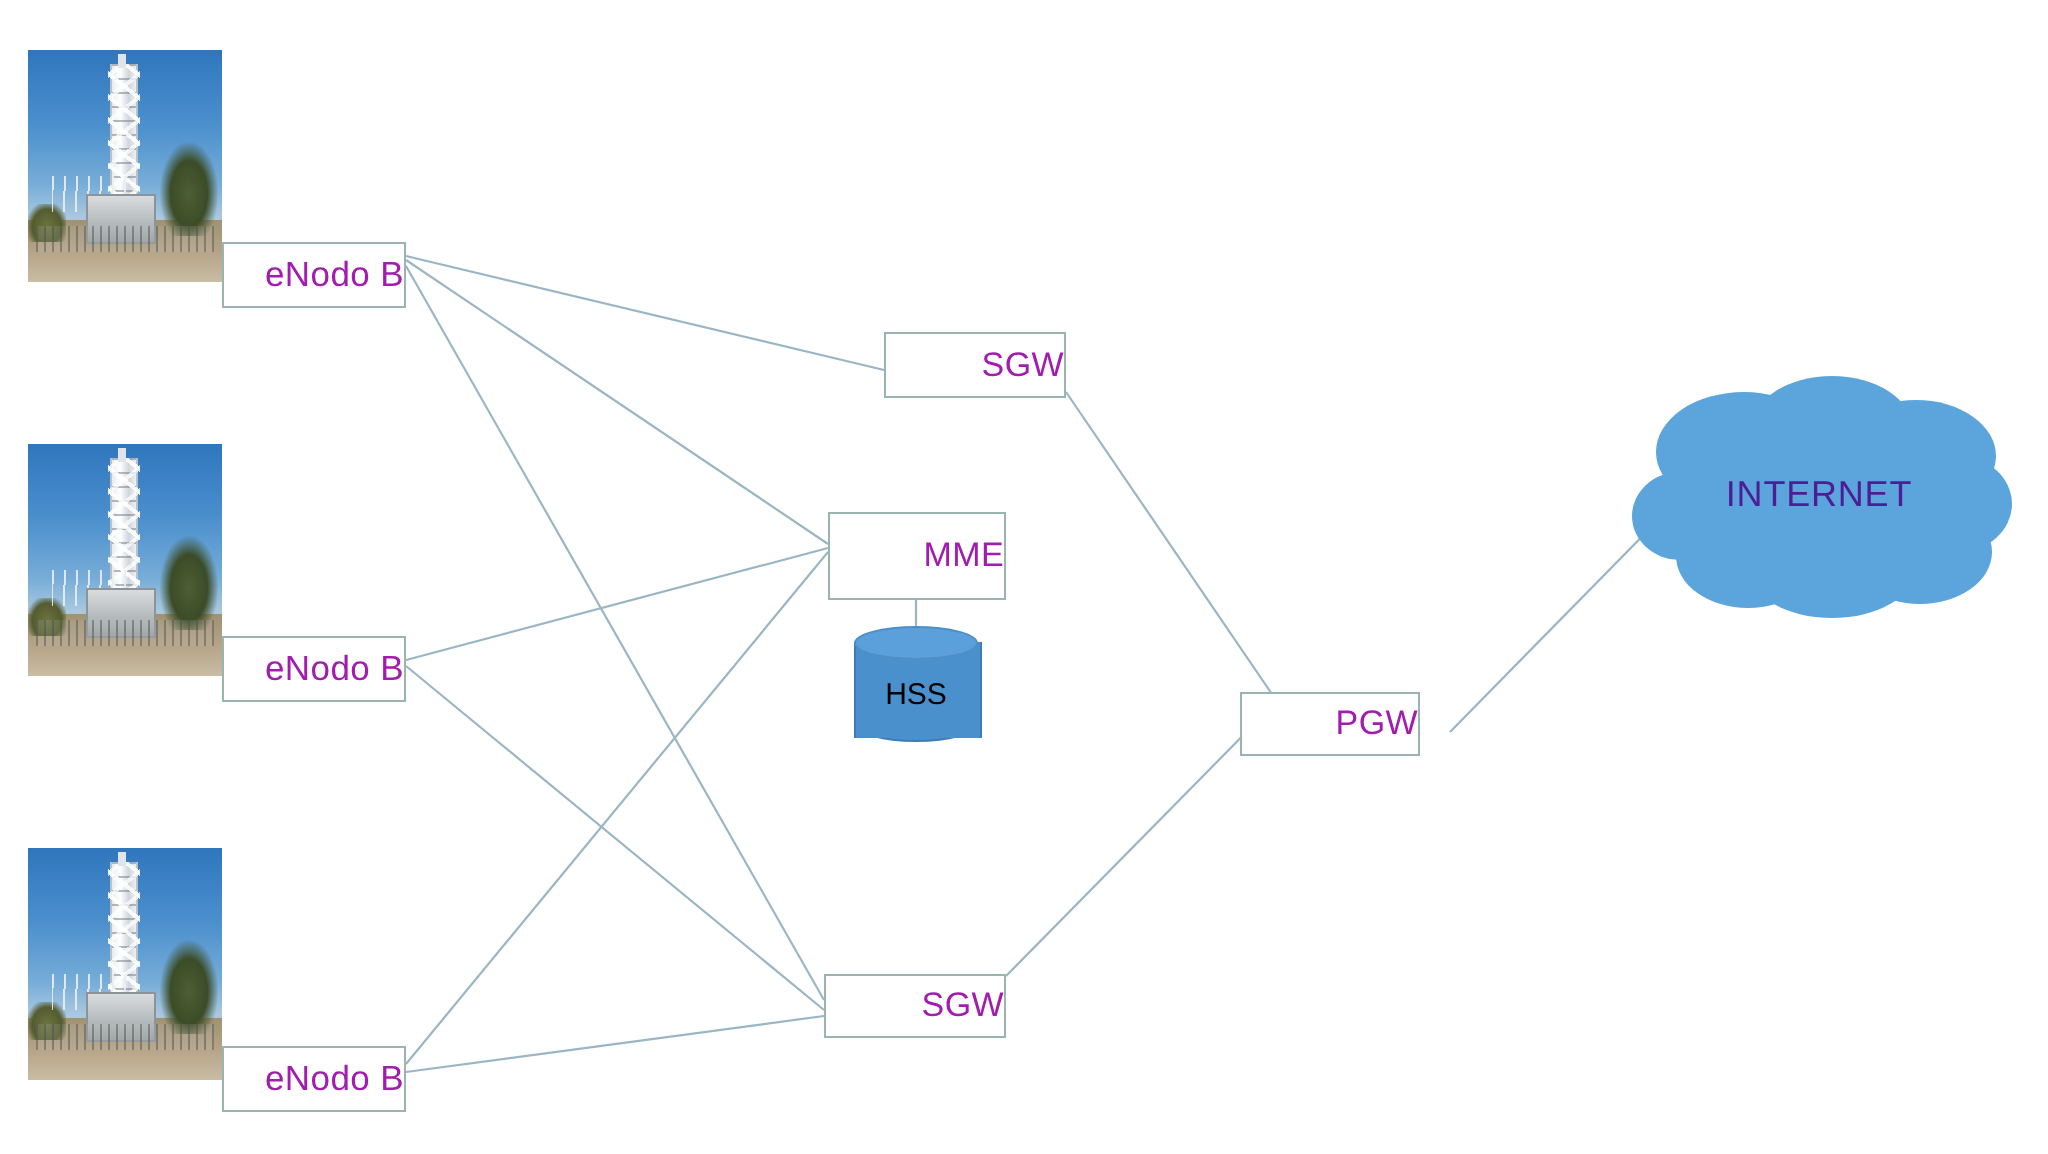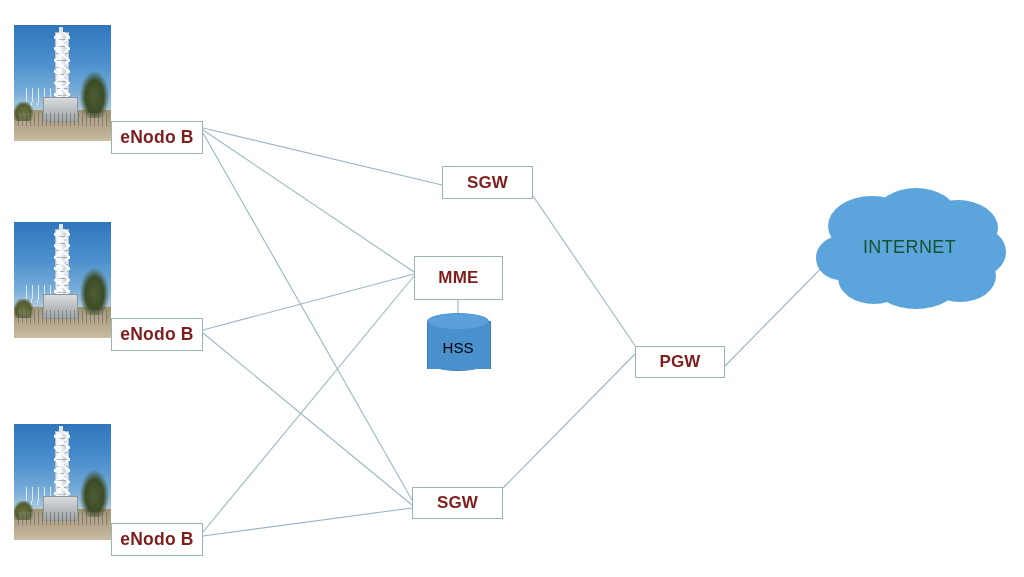--- a/index.html
+++ b/index.html
@@ -117,28 +117,27 @@
     background:
       repeating-linear-gradient(92deg, rgba(235,238,240,.9) 0 1px, rgba(235,238,240,0) 1px 6px);
   }
 
   
   .node-box {
     position: absolute;
     box-sizing: border-box;
     border: 1px solid #9ab5b0;
     background: #ffffff;
-    color: #7f1d1d;
+    color: #a21caf;
     display: flex;
     align-items: center;
-    justify-content: center;
+    justify-content: flex-end;
     font-size: 17px;
     letter-spacing: .2px;
     white-space: nowrap;
-    font-weight: bold;
   }
   .node-box.enodo { font-size: 17.5px; }
 
   
   .cylinder {
     position: absolute;
     width: 62px;
     height: 64px;
   }
   .cyl-body {
@@ -184,21 +183,21 @@
   }
 
   
   .cloud {
     position: absolute;
   }
   .cloud-label {
     position: absolute;
     width: 100%;
     text-align: center;
-    color: #14532d;
+    color: #4c1d95;
     font-size: 18px;
     letter-spacing: .4px;
   }
 </style>
 </head>
 <body>
 
 <div id="canvas">
 
   <svg id="links" viewBox="0 0 1024 577">
@@ -274,21 +273,21 @@
     <div class="cyl-bottom"></div>
     <div class="cyl-body"></div>
     <div class="cyl-top"></div>
     <div class="cyl-label">HSS</div>
   </div>
 
   <div class="node-box" style="left:412px; top:487px; width:91px; height:32px;">
     <span>SGW</span>
   </div>
 
-  <div class="node-box" style="left:635px; top:346px; width:90px; height:32px;">
+  <div class="node-box" style="left:620px; top:346px; width:90px; height:32px;">
     <span>PGW</span>
   </div>
 
   <div class="cloud" style="left:812px; top:184px; width:195px; height:128px;">
     <svg width="195" height="128" viewBox="0 0 195 128">
       <g fill="#5ba5dc">
         <ellipse cx="60" cy="42" rx="44" ry="30"></ellipse>
         <ellipse cx="104" cy="30" rx="40" ry="26"></ellipse>
         <ellipse cx="146" cy="44" rx="40" ry="28"></ellipse>
         <ellipse cx="167" cy="68" rx="27" ry="24"></ellipse>

